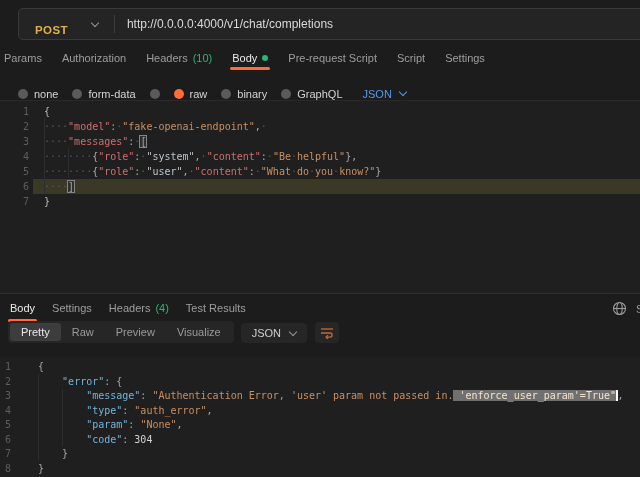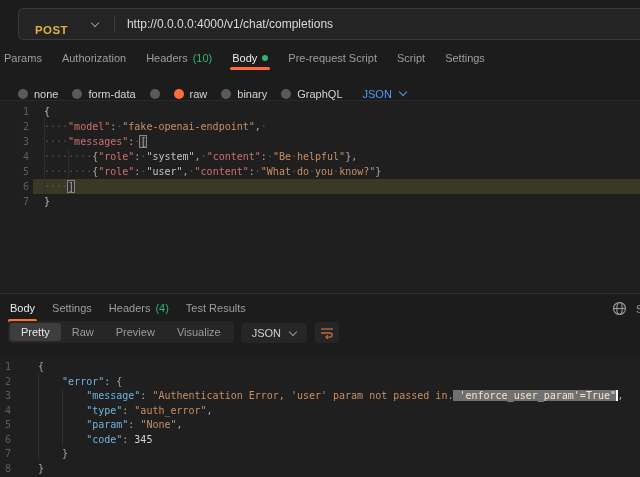--- a/index.html
+++ b/index.html
@@ -246,21 +246,21 @@
         <div class="code-line">
           <span class="ln">4</span>
           <span class="lc"><span class="tok sp">        </span><span class="tok rkey">"type"</span><span class="tok pun">: </span><span class="tok str">"auth_error"</span><span class="tok pun">,</span></span>
         </div>
         <div class="code-line">
           <span class="ln">5</span>
           <span class="lc"><span class="tok sp">        </span><span class="tok rkey">"param"</span><span class="tok pun">: </span><span class="tok str">"None"</span><span class="tok pun">,</span></span>
         </div>
         <div class="code-line">
           <span class="ln">6</span>
-          <span class="lc"><span class="tok sp">        </span><span class="tok rkey">"code"</span><span class="tok pun">: </span><span class="tok num">345</span></span>
+          <span class="lc"><span class="tok sp">        </span><span class="tok rkey">"code"</span><span class="tok pun">: </span><span class="tok num">304</span></span>
         </div>
         <div class="code-line">
           <span class="ln">7</span>
           <span class="lc"><span class="tok sp">    </span><span class="tok pun">}</span></span>
         </div>
         <div class="code-line">
           <span class="ln">8</span>
           <span class="lc"><span class="tok pun">}</span></span>
         </div>
       </div>

